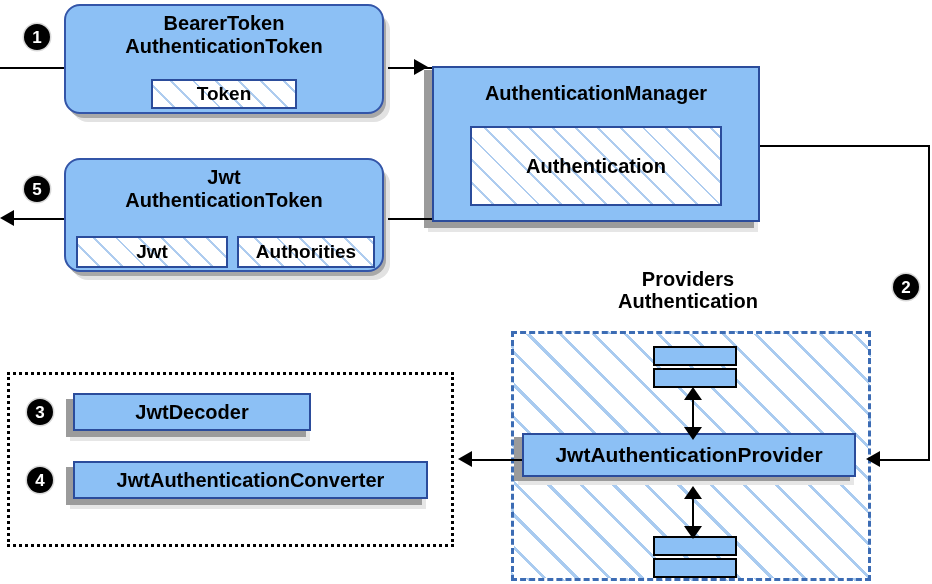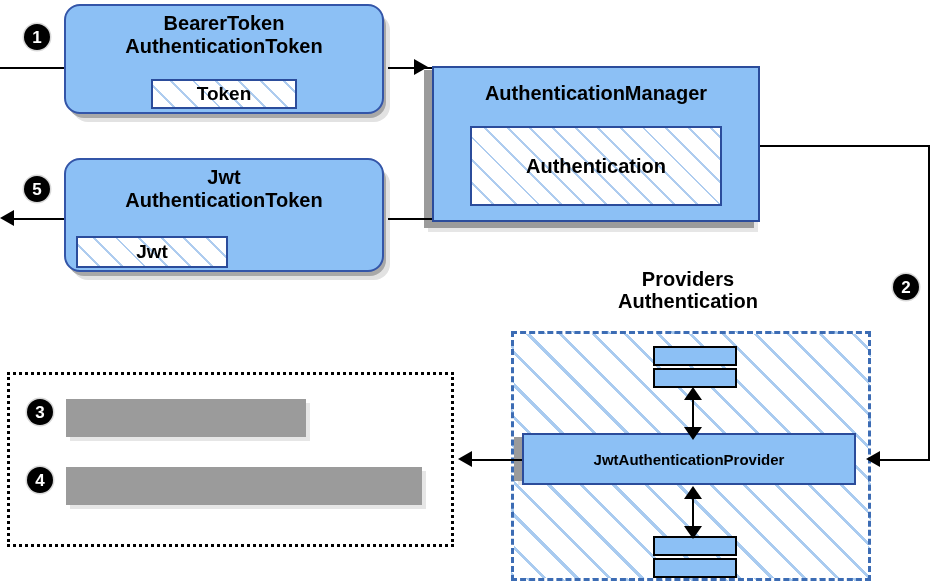--- a/index.html
+++ b/index.html
@@ -130,20 +130,23 @@
   <div class="card-round-shadow2" style="left:72px; top:168px; width:318px; height:112px;"></div>
   <div class="card-round-shadow" style="left:68px; top:164px; width:318px; height:112px;"></div>
   <div class="node card-round" style="left:64px; top:158px; width:320px; height:114px; flex-direction:column;
               justify-content:flex-start; padding-top:6px; font-size:20px;">
     <div>Jwt</div>
     <div>AuthenticationToken</div>
   </div>
   <div class="slot" style="left:76px; top:236px; width:152px; height:32px; font-size:19px;">
     <span>Jwt</span>
   </div>
+  <div class="slot" style="left:237px; top:236px; width:138px; height:32px; font-size:19px;">
+    <span>Authorities</span>
+  </div>
 
   <div class="badge" style="left:24px; top:176px;">
     <span>5</span>
   </div>
 
   <div class="label" style="left:573px; top:268px; width:230px; font-size:20px;">
     <div>Providers</div>
     <div>Authentication</div>
   </div>
 
@@ -151,41 +154,47 @@
 
   <div class="stub" style="left:653px; top:346px; width:80px; height:16px;"></div>
   <div class="stub" style="left:653px; top:368px; width:80px; height:16px;"></div>
 
   <div class="ln ln-v" style="left:692px; top:396px; height:36px;"></div>
   <div class="arrow arr-up" style="left:684px; top:387px;"></div>
   <div class="arrow arr-down" style="left:684px; top:427px;"></div>
 
   <div class="shadow-light" style="left:518px; top:441px; width:336px; height:44px;"></div>
   <div class="shadow-dark" style="left:514px; top:437px; width:336px; height:44px;"></div>
-  <div class="node card-sq" style="left:522px; top:433px; width:334px; height:52px; font-size:15px;">
+  <div class="node card-sq" style="left:522px; top:433px; width:334px; height:44px; font-size:21px;">
     <span>JwtAuthenticationProvider</span>
   </div>
 
   <div class="ln ln-v" style="left:692px; top:495px; height:36px;"></div>
   <div class="arrow arr-up" style="left:684px; top:486px;"></div>
   <div class="arrow arr-down" style="left:684px; top:526px;"></div>
 
   <div class="stub" style="left:653px; top:536px; width:80px; height:16px;"></div>
   <div class="stub" style="left:653px; top:558px; width:80px; height:16px;"></div>
 
   <div class="box-dotted" style="left:7px; top:372px; width:447px; height:175px;"></div>
 
   <div class="shadow-light" style="left:70px; top:403px; width:240px; height:38px;"></div>
   <div class="shadow-dark" style="left:66px; top:399px; width:240px; height:38px;"></div>
+  <div class="node card-sq" style="left:73px; top:393px; width:238px; height:38px; font-size:20px;">
+    <span>JwtDecoder</span>
+  </div>
   <div class="badge" style="left:27px; top:399px;">
     <span>3</span>
   </div>
 
   <div class="shadow-light" style="left:70px; top:471px; width:356px; height:38px;"></div>
   <div class="shadow-dark" style="left:66px; top:467px; width:356px; height:38px;"></div>
+  <div class="node card-sq" style="left:73px; top:461px; width:355px; height:38px; font-size:20px;">
+    <span>JwtAuthenticationConverter</span>
+  </div>
   <div class="badge" style="left:27px; top:467px;">
     <span>4</span>
   </div>
 
   <div class="badge" style="left:893px; top:274px;">
     <span>2</span>
   </div>
 
 </div>
 

